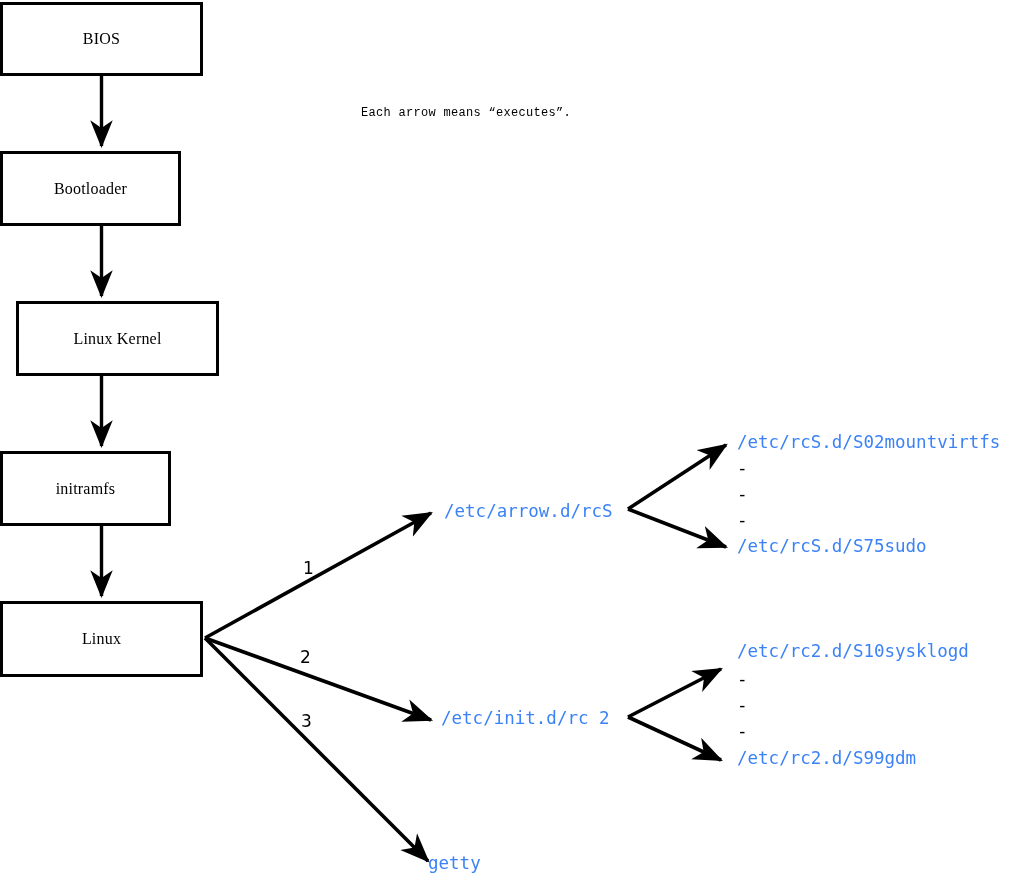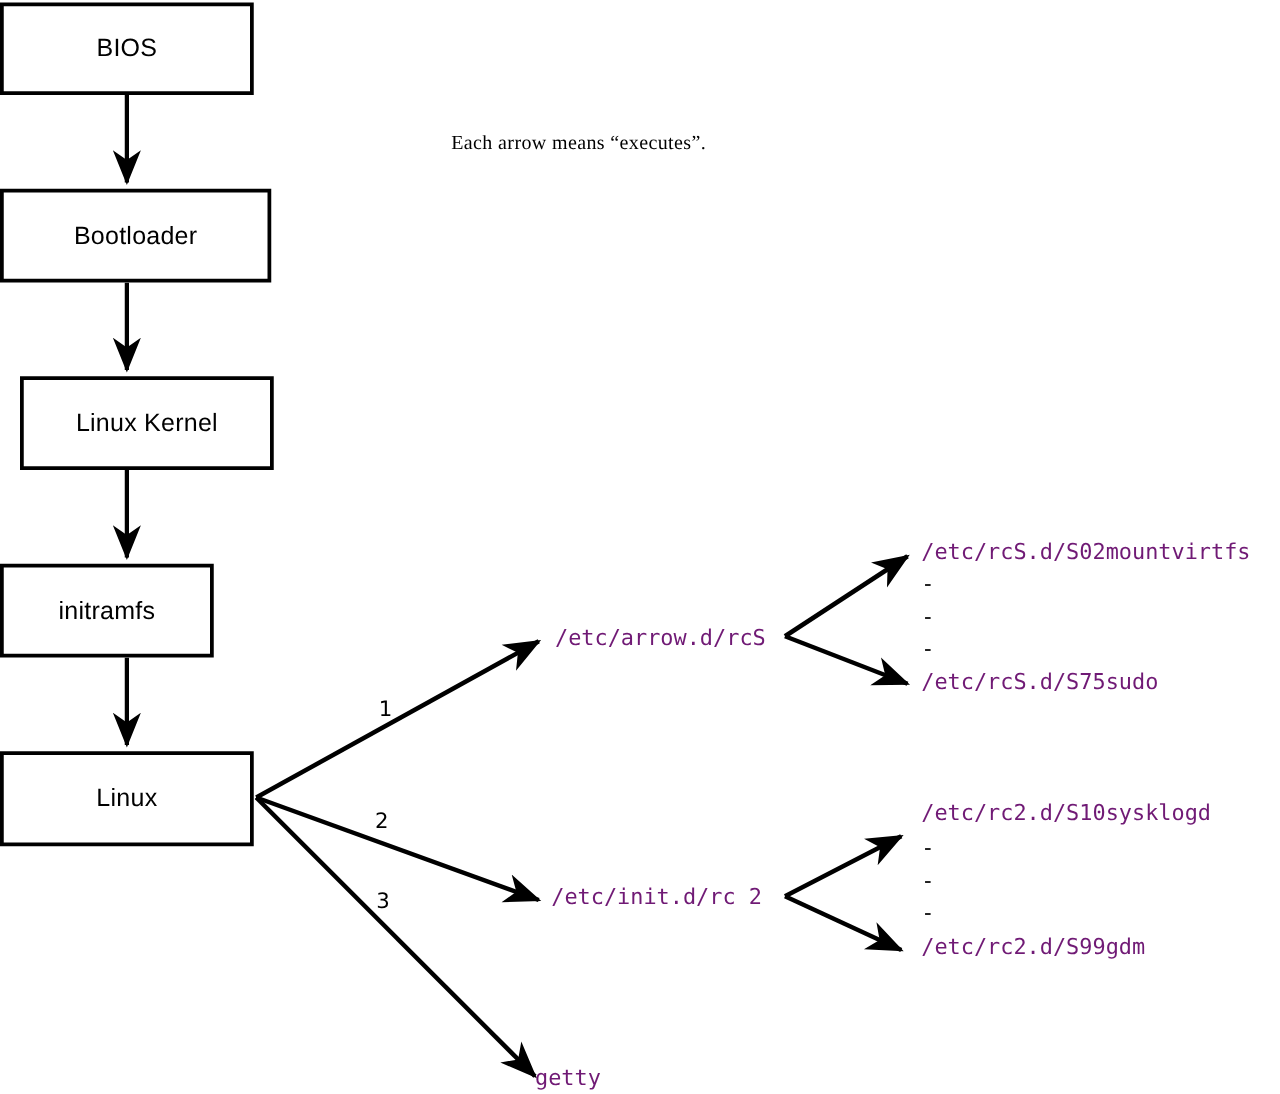--- a/index.html
+++ b/index.html
@@ -25,39 +25,39 @@
   .node-box {
     position: absolute;
     box-sizing: border-box;
     border: 3px solid #000000;
     background: #ffffff;
     display: flex;
     align-items: center;
     justify-content: center;
   }
   .node-label {
-    font-family: Liberation Sans, sans-serif;
-    font-size: 20px;
+    font-family: Liberation Serif, serif;
+    font-size: 16px;
     color: #000000;
     line-height: 1;
     letter-spacing: 0.2px;
   }
   .caption {
     position: absolute;
-    font-family: Liberation Serif, serif;
-    font-size: 16px;
+    font-family: Liberation Mono, monospace;
+    font-size: 12px;
     color: #000000;
     white-space: nowrap;
     letter-spacing: 0.3px;
   }
   .mono-label {
     position: absolute;
     font-family: "DejaVu Sans Mono", monospace;
     font-size: 17.5px;
-    color: #701a75;
+    color: #3b82f6;
     white-space: nowrap;
     line-height: 1;
   }
   .num-label {
     position: absolute;
     font-family: "DejaVu Sans", sans-serif;
     font-size: 17px;
     color: #000000;
     white-space: nowrap;
     line-height: 1;
@@ -103,21 +103,21 @@
     <g stroke="#000000" stroke-width="3.6" fill="none" marker-end="url(#ah)">
       <line x1="628" y1="717" x2="721" y2="669"></line>
       <line x1="628" y1="717" x2="721" y2="760"></line>
     </g>
   </svg>
 
   <div class="node-box" style="left:0px; top:2px; width:203px; height:74px;">
     <span class="node-label">BIOS</span>
   </div>
 
-  <div class="node-box" style="left:0px; top:151px; width:217px; height:75px;">
+  <div class="node-box" style="left:0px; top:151px; width:181px; height:75px;">
     <span class="node-label">Bootloader</span>
   </div>
 
   <div class="node-box" style="left:16px; top:301px; width:203px; height:75px;">
     <span class="node-label">Linux Kernel</span>
   </div>
 
   <div class="node-box" style="left:0px; top:451px; width:171px; height:75px;">
     <span class="node-label">initramfs</span>
   </div>

